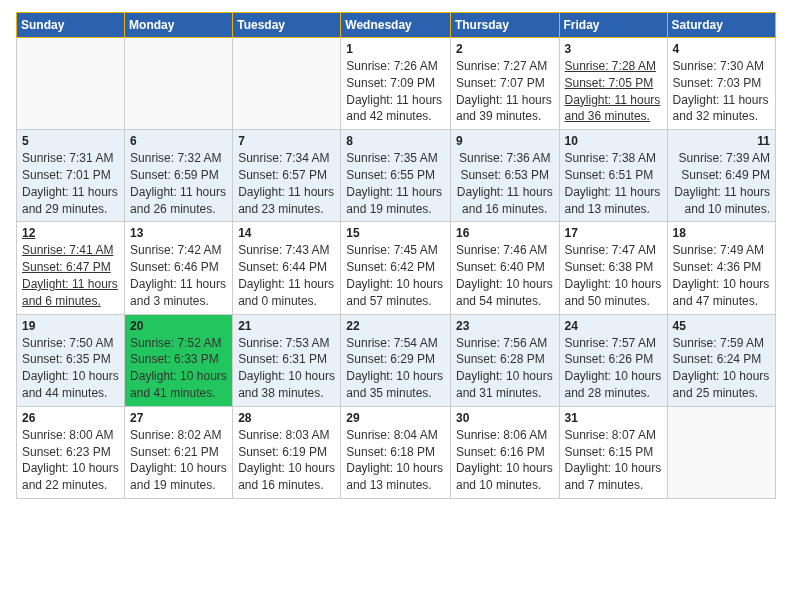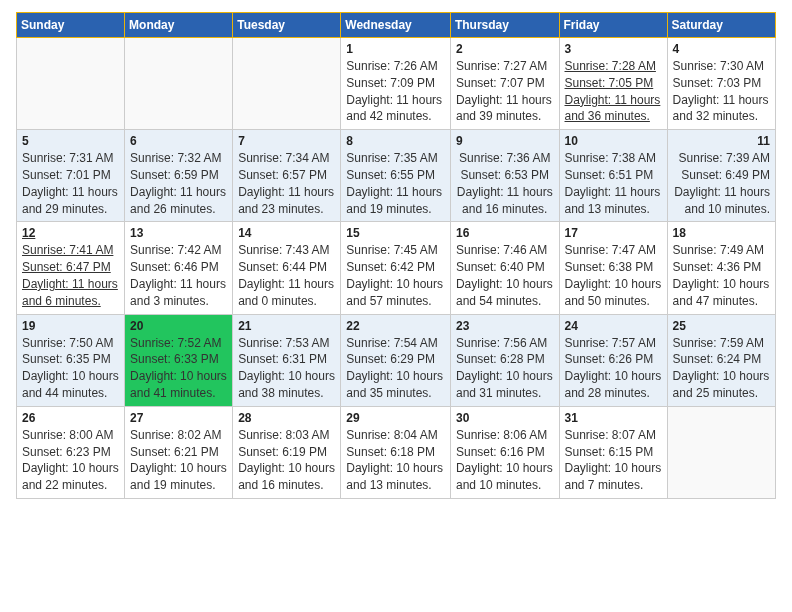--- a/index.html
+++ b/index.html
@@ -281,21 +281,21 @@
 and 31 minutes.</div>
           </td>
           <td style="background: rgb(232, 240, 248);">
             <span class="day-number">24</span>
             <div class="day-info" style="white-space: pre-line;">Sunrise: 7:57 AM
 Sunset: 6:26 PM
 Daylight: 10 hours
 and 28 minutes.</div>
           </td>
           <td style="background: rgb(232, 240, 248);">
-            <span class="day-number">25</span>
+            <span class="day-number">45</span>
             <div class="day-info" style="white-space: pre-line;">Sunrise: 7:59 AM
 Sunset: 6:24 PM
 Daylight: 10 hours
 and 25 minutes.</div>
           </td>
         </tr>
         <tr>
           <td style="background: rgb(255, 255, 255);">
             <span class="day-number">26</span>
             <div class="day-info" style="white-space: pre-line;">Sunrise: 8:00 AM

